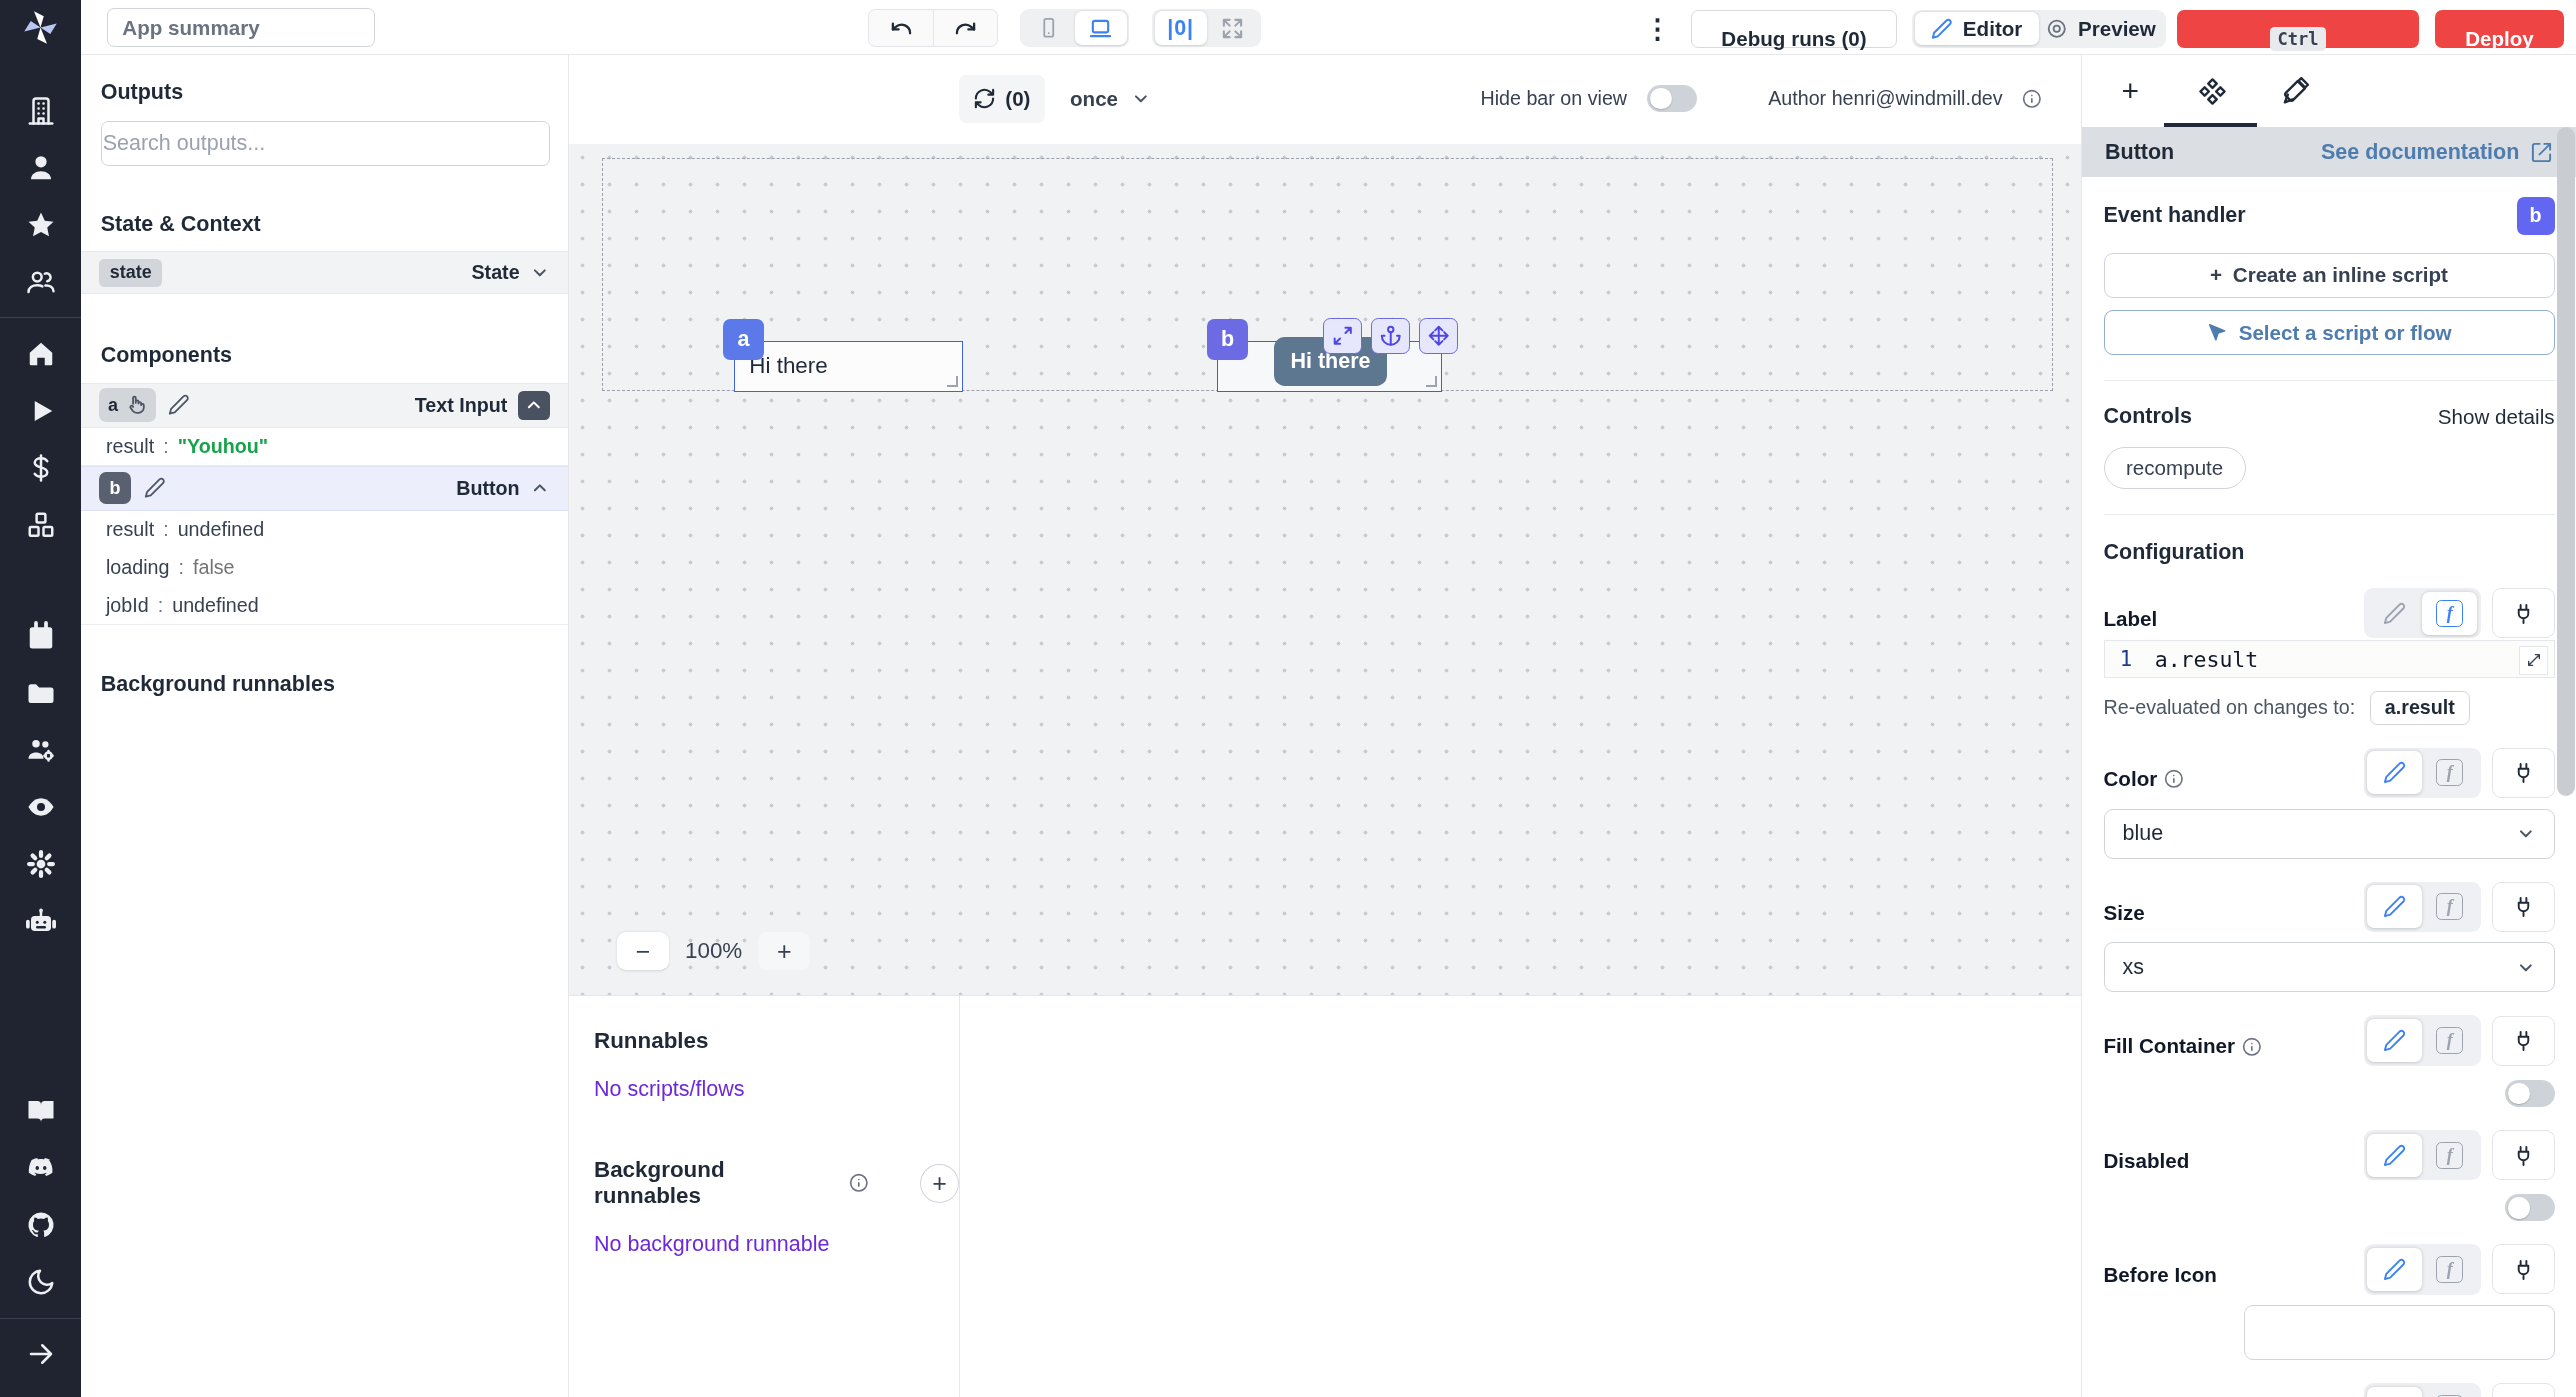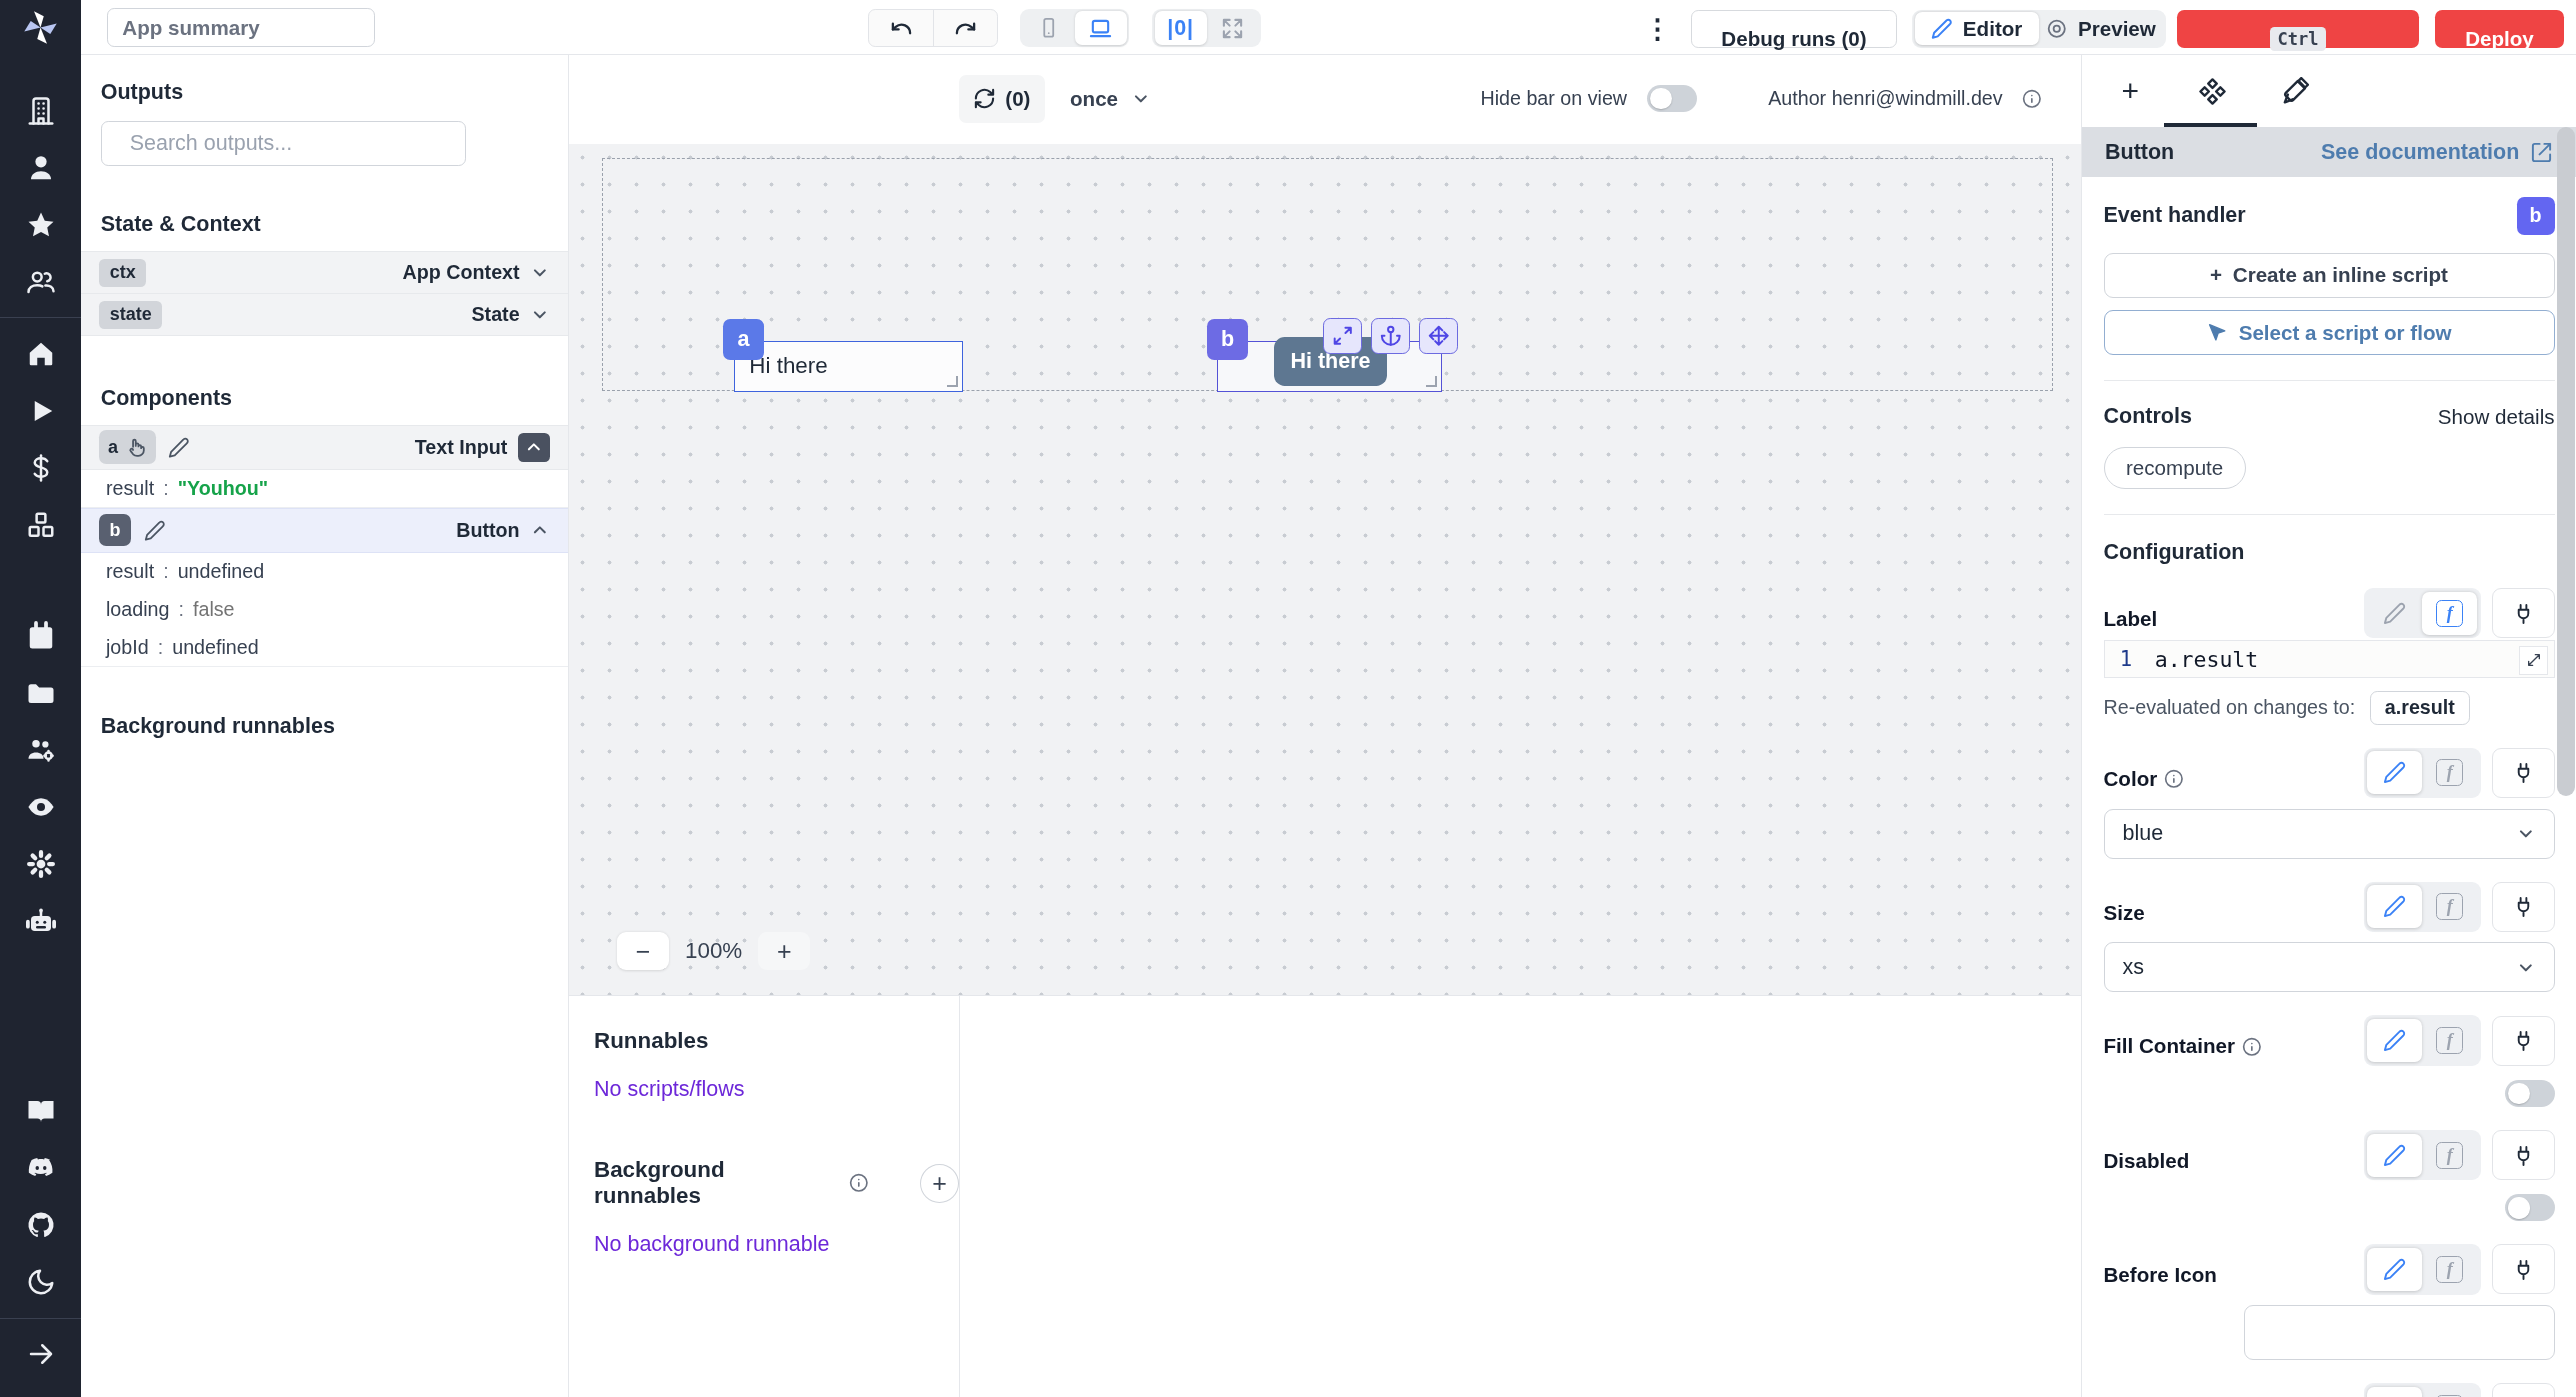--- a/index.html
+++ b/index.html
@@ -56,21 +56,21 @@
   .rail-spacer { flex:1; }
   .r-ic { width:30px; height:30px; stroke:#edeff3; fill:none; stroke-width:2; stroke-linecap:round;
     stroke-linejoin:round; }
   .r-fill { fill:#edeff3; stroke:none; }
 
   
   .leftpanel { width:488px; flex:0 0 488px; background:#fff; border-right:0.9px solid #e5e7eb;
     padding-top:25px; overflow:hidden; }
   .lp-title { font-size:21.5px; font-weight:700; color:#1f2937; margin:0 19.7px; }
   .search-box { margin:16px 19.7px 0; height:45px; border:0.9px solid #d1d5db; border-radius:7.2px;
-    width:365px; padding:0 28px; font-size:21.5px; color:#374151; outline:none;
+    width:449px; padding:0 1px; font-size:21.5px; color:#374151; outline:none;
     font-family:"Liberation Sans",sans-serif; }
   .search-box::placeholder { color:#9aa2af; }
   .lp-section { margin-top:46px; }
   .kv-row { height:43px; background:#f2f3f5; border-top:0.9px solid #e7e9ec; border-bottom:0.9px solid #e7e9ec;
     display:flex; align-items:center; padding:0 18px; margin-bottom:-0.9px; }
   .pill-id { background:#d2d5da; border-radius:5.4px; padding:3.6px 10.7px; font-size:18px; font-weight:700;
     color:#1f2937; }
   .kv-right { margin-left:auto; display:flex; align-items:center; gap:10.7px; }
   .kv-type { font-size:19.7px; font-weight:700; color:#1f2937; }
   .chev { width:19.7px; height:19.7px; stroke:#4b5563; fill:none; stroke-width:2.5; stroke-linecap:round;
@@ -455,29 +455,20 @@
     </nav>
 
     <aside class="leftpanel">
       <div class="lp-title">Outputs</div>
       <input class="search-box" placeholder="Search outputs..." style="">
 
       <div class="lp-section">
         <div class="lp-title">State &amp; Context</div>
         <div style="height:14.3px"></div>
         <div class="kv-row">
-          <span class="pill-id">ctx</span>
-          <span class="kv-right">
-            <span class="kv-type">App Context</span>
-            <svg class="chev" viewBox="0 0 24 24">
-              <path d="M6 9l6 6 6-6"></path>
-              </svg>
-          </span>
-        </div>
-        <div class="kv-row">
           <span class="pill-id">state</span>
           <span class="kv-right">
             <span class="kv-type">State</span>
             <svg class="chev" viewBox="0 0 24 24">
               <path d="M6 9l6 6 6-6"></path>
               </svg>
           </span>
         </div>
       </div>
 

